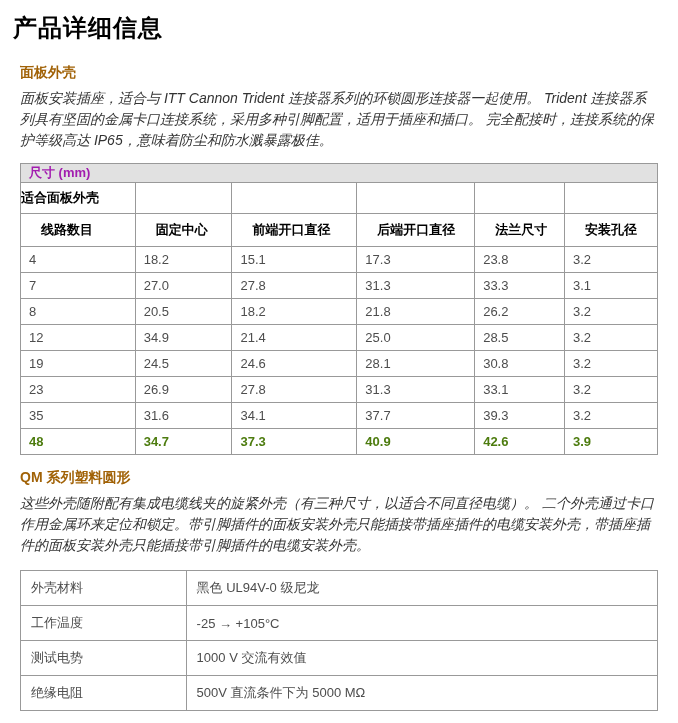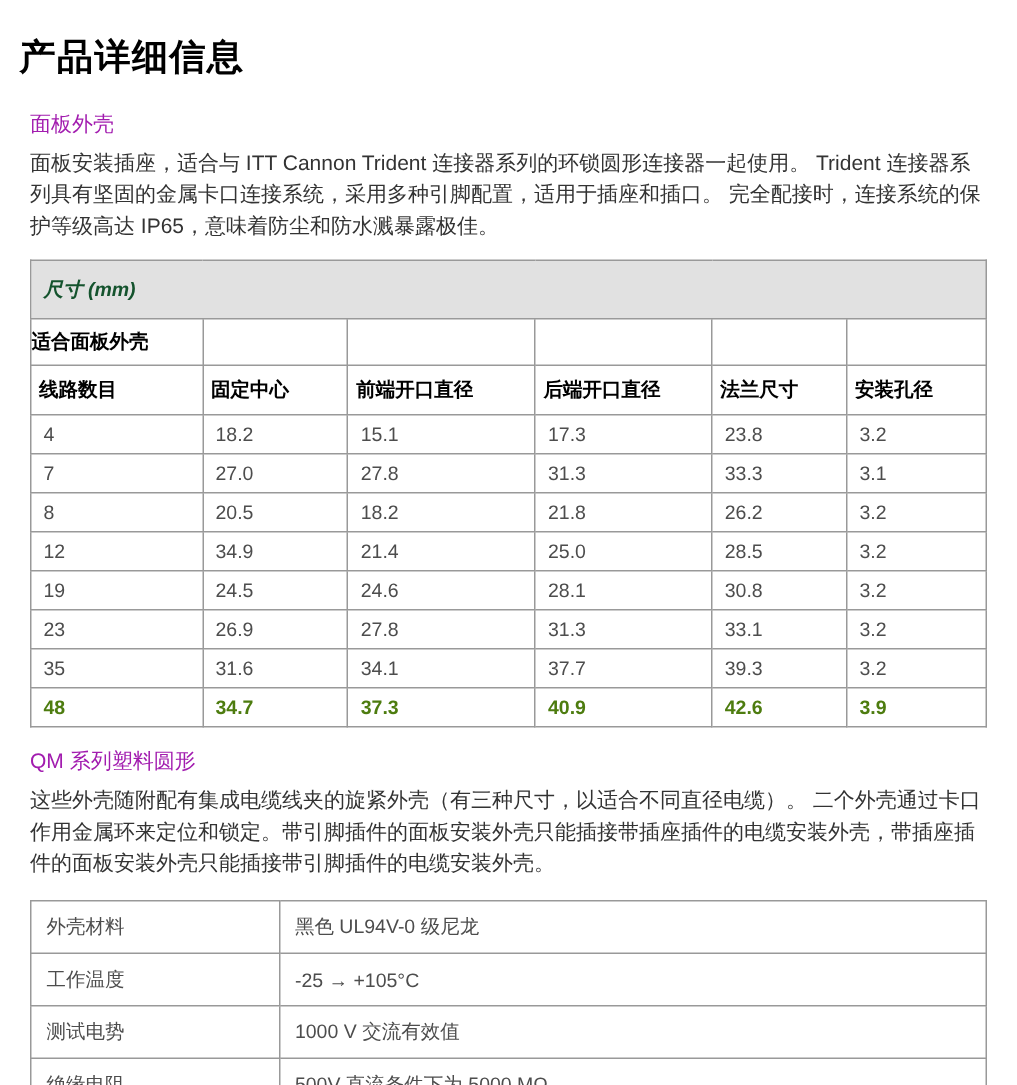--- a/index.html
+++ b/index.html
@@ -11,34 +11,35 @@
   .page {
     width: 678px;
     box-sizing: border-box;
     padding: 6px 20px 10px 20px;
     background: #ffffff;
   }
   .page-title {
     font-size: 24px;
     font-weight: bold;
     color: #000000;
-    margin: 16px 0 20px -7px;
+    margin: 6px 0 20px -7px;
     letter-spacing: 1px;
   }
   .section-heading {
     font-size: 14px;
-    font-weight: normal;
-    color: #a21caf;
+    font-weight: bold;
+    color: #a16207;
     margin: 14px 0 6px 0;
   }
   .section-text {
     font-size: 14px;
     line-height: 21px;
     color: #333333;
     margin: 6px 0 12px 0;
+    font-style: italic;
   }
   table {
     border-collapse: collapse;
     width: 638px;
     table-layout: fixed;
     font-size: 13px;
   }
   td, th {
     border: 1px solid #999999;
     padding: 5px 8px;
@@ -50,34 +51,33 @@
   .dim-table { margin: 12px 0 0 0; }
   .dim-table .c1 { width: 18%; }
   .dim-table .c2 { width: 15.2%; }
   .dim-table .c3 { width: 19.6%; }
   .dim-table .c4 { width: 18.5%; }
   .dim-table .c5 { width: 14.1%; }
   .dim-table .c6 { width: 14.6%; }
   .title-row td {
     background: #e1e1e1;
     font-weight: bold;
-    color: #14532d;
-    padding: 10px 8px;
-    font-style: italic;
+    color: #a21caf;
+    padding: 0 8px;
   }
   .subhead-row td {
     font-weight: bold;
     color: #000000;
     padding: 6px 0;
     height: 16px;
   }
   .dim-table th {
     font-weight: bold;
     color: #000000;
-    padding: 7px 5px;
+    padding: 7px 20px;
   }
   .dim-table tbody td {
     color: #4d4d4d;
     font-weight: normal;
   }
   .dim-table tbody tr.bold-row td {
     color: #4d7c0f;
     font-weight: bold;
   }
   .spec-table { margin: 14px 0 0 0; }

